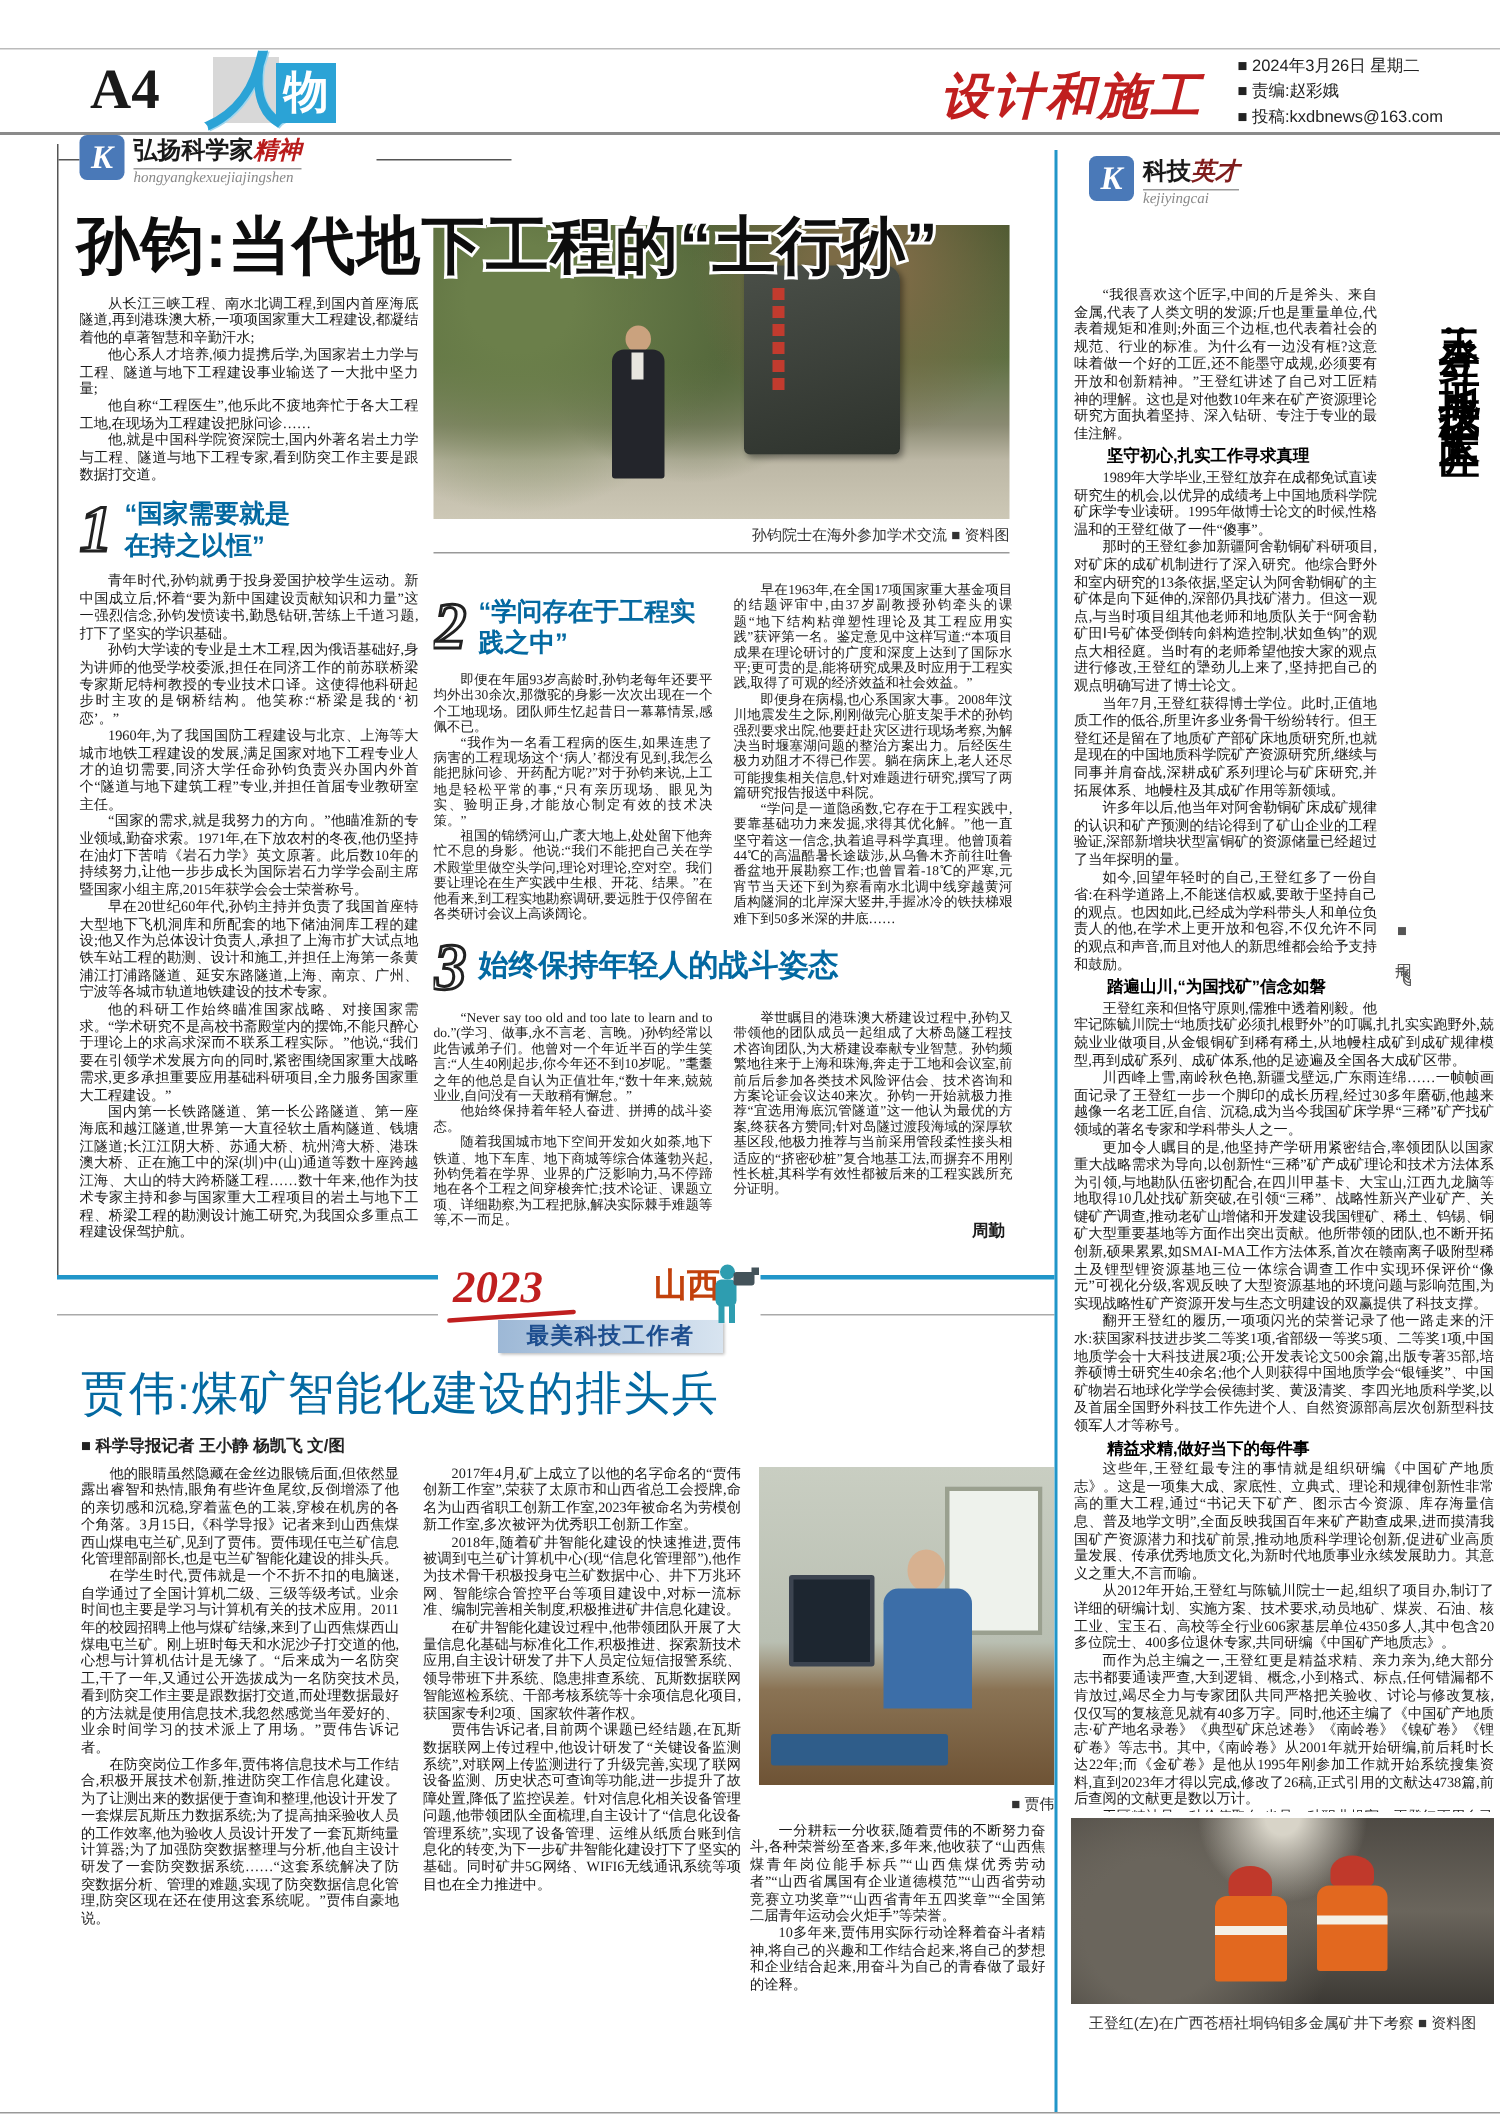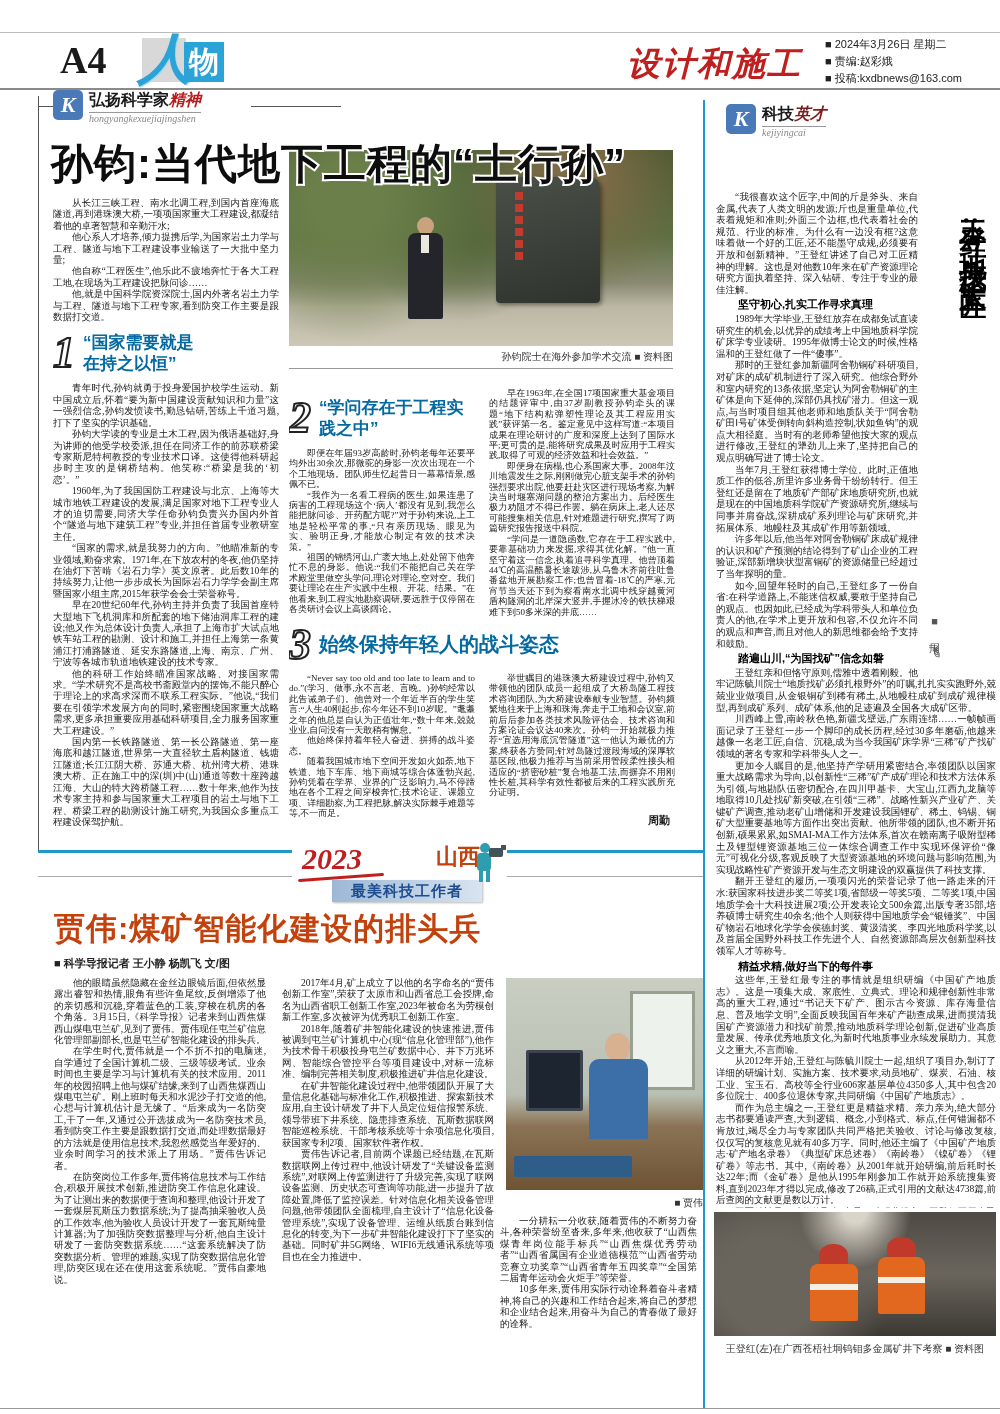--- a/index.html
+++ b/index.html
@@ -76,22 +76,22 @@
       font-family:Liberation Serif, serif;}
   #b23-swoosh{position:absolute;left:6px;top:36px;width:86px;height:3px;background:#c01f1f;border-radius:2px;transform:rotate(-4deg);}
   #b23-region{position:absolute;left:96px;top:2px;font-size:22px;font-weight:bold;color:#c2410c;
       font-family:"Liberation Sans",sans-serif;margin-left:48px;}
   #b23-sub{position:absolute;left:40px;top:40px;width:150px;height:22px;text-align:center;line-height:22px;
       background:linear-gradient(90deg,#9db8d6,#d8e4f0);color:#1d4e8f;font-weight:bold;font-size:15px;
       font-family:"Liberation Sans",sans-serif;letter-spacing:1px;box-shadow:1px 1px 2px #bbb;}
   #b23-cam{position:absolute;right:0px;top:0px;}
   
   #art3{position:absolute;left:38px;top:900px;width:665px;height:492px;}
-  #art3-headline{position:absolute;left:16px;top:8px;font-size:31px;font-weight:bold;
-      font-family:"Liberation Sans",sans-serif;letter-spacing:1px;color:#c2410c;}
+  #art3-headline{position:absolute;left:16px;top:8px;font-size:31px;font-weight:normal;
+      font-family:"Liberation Sans",sans-serif;letter-spacing:1px;color:#0369a1;}
   #art3-byline{position:absolute;left:16px;top:56px;font-size:11px;font-weight:bold;
       font-family:"Liberation Sans",sans-serif;color:#222;}
   #art3-main{position:absolute;left:16px;top:78px;width:440px;height:404px;overflow:hidden;
       column-count:2;column-gap:16px;font-size:9.5px;line-height:11.4px;}
   #art3-col3{position:absolute;left:468px;top:78px;width:197px;height:404px;overflow:hidden;}
   #photo-jia{position:relative;width:197px;height:212px;overflow:hidden;
       background:linear-gradient(180deg,#c9cec2 0%,#b9bfb2 55%,#8a7354 70%,#6e5335 100%);}
   .window{position:absolute;right:4%;top:6%;width:30%;height:44%;background:#eef2ec;border:3px solid #9aa08f;}
   .monitor{position:absolute;left:10%;top:34%;width:26%;height:26%;background:#1d2630;border:3px solid #3c4450;border-radius:2px;}
   .figure-jia{position:absolute;left:42%;top:26%;width:30%;height:50%;}

